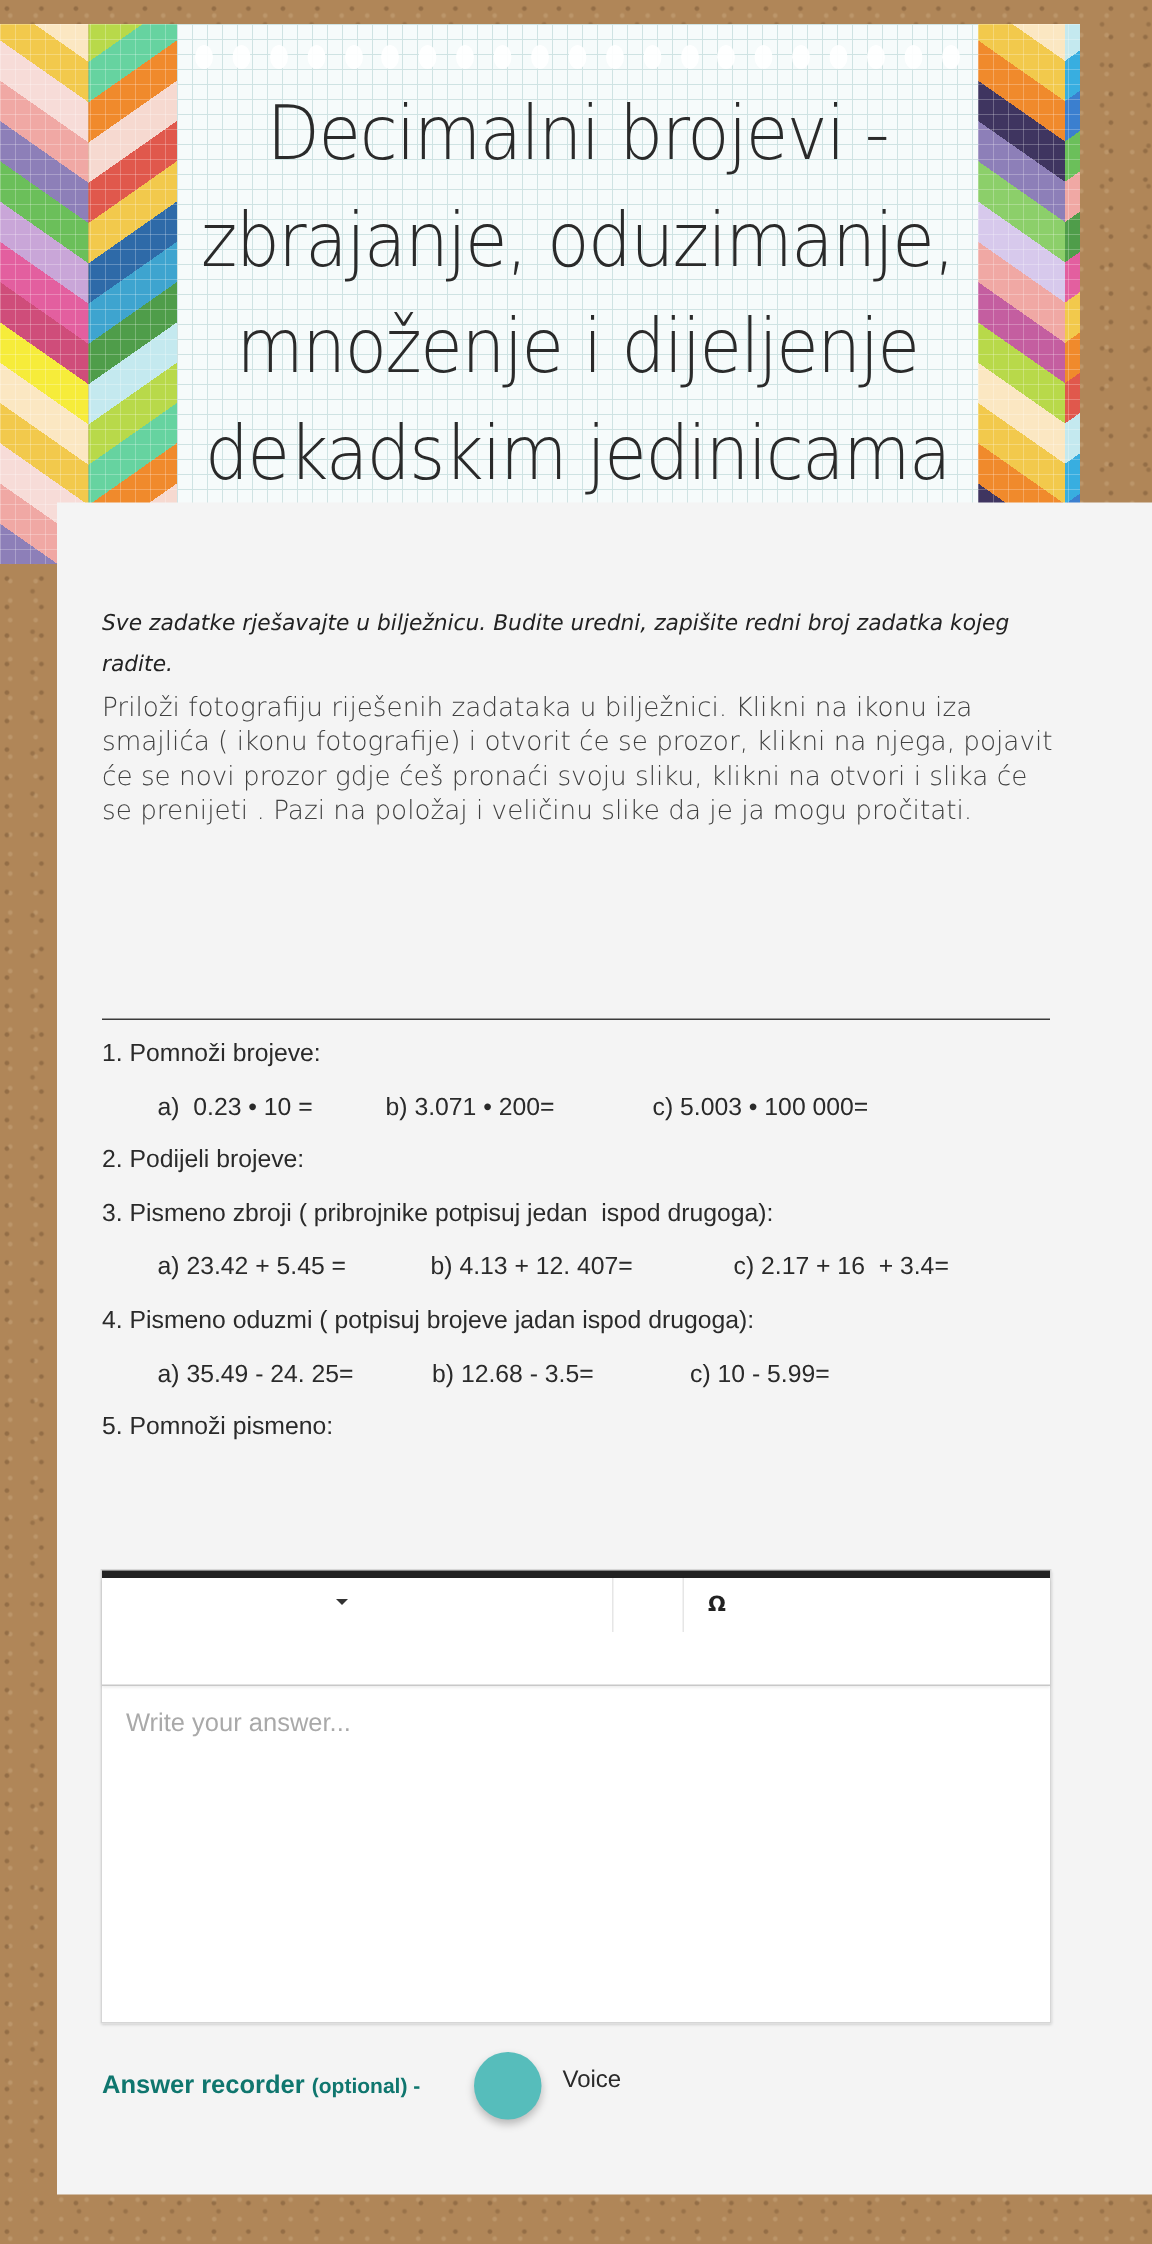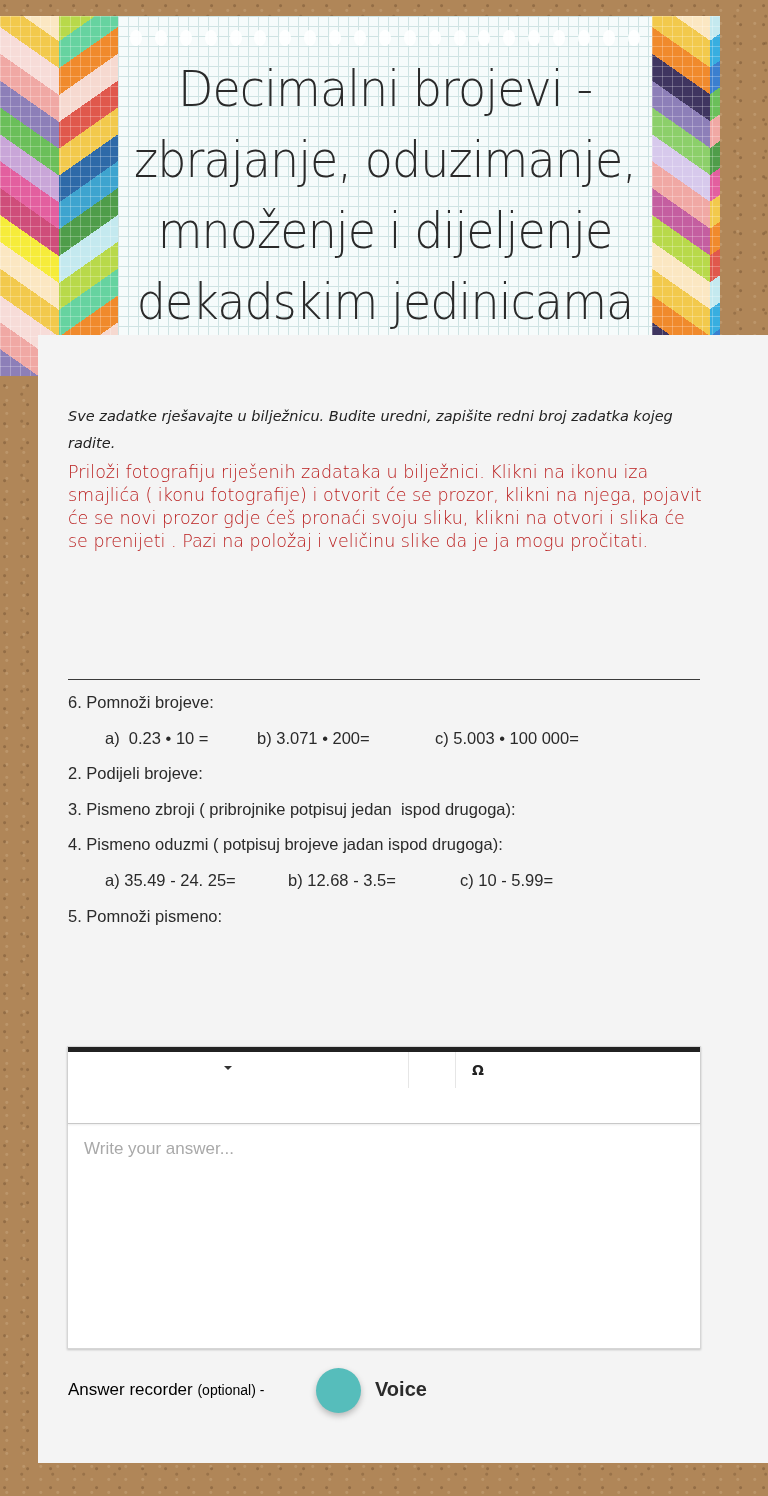--- a/index.html
+++ b/index.html
@@ -96,21 +96,21 @@
   .intro-bold {
     position: absolute; left: 30px; top: 68px; width: 640px;
     font-family: "DejaVu Sans", sans-serif;
     font-style: italic; font-size: 14.5px; line-height: 27px;
     color: #222;
   }
   .intro-text {
     position: absolute; left: 30px; top: 126px; width: 640px;
     font-family: "DejaVu Sans", sans-serif;
     font-weight: 300; font-size: 17.5px; line-height: 23px;
-    color: #b91c1c;
+    color: #404040;
   }
   .divider {
     position: absolute; left: 30px; top: 344px; width: 632px; height: 1px;
     background: #3a3a3a;
   }
   .tasks { position: absolute; left: 30px; top: 354px; width: 632px; }
   .task-line {
     height: 35.6px; line-height: 27px;
     font-size: 16.5px; color: #2a2a2a; white-space: pre;
     position: relative;
@@ -148,31 +148,31 @@
     font-family: "Liberation Sans", sans-serif; font-size: 17px; color: #222;
   }
   .answer-area::placeholder { color: #a9a9a9; }
 
   
   .recorder {
     position: absolute; left: 30px; top: 1032px; height: 46px; width: 600px;
   }
   .rec-label {
     position: absolute; left: 0; top: 13px;
-    font-family: "Liberation Sans", sans-serif; font-weight: normal; font-size: 17px; color: #000000;
+    font-family: "Liberation Sans", sans-serif; font-weight: bold; font-size: 17px; color: #0f766e;
   }
   .rec-label .opt { font-size: 14px; }
   .rec-button {
     position: absolute; left: 248px; top: 1px; width: 45px; height: 45px; border-radius: 50%;
     background: #56bdbb; box-shadow: 0 3px 6px rgba(0,0,0,0.25);
     border: none; cursor: pointer;
   }
   .rec-voice {
     position: absolute; left: 307px; top: 11px;
-    font-family: "Liberation Sans", sans-serif; font-weight: bold; font-size: 20px; color: #2a2a2a;
+    font-family: "Liberation Sans", sans-serif; font-weight: normal; font-size: 16px; color: #2a2a2a;
   }
 </style>
 </head>
 <body>
 
 <div class="banner">
   <div class="chevron left">
       <div class="half a"></div>
       <div class="half b"></div>
     </div>
@@ -234,28 +234,33 @@
     <div>dekadskim jedinicama</div>
   </h1>
 </div>
 
 <div class="card">
   <p class="intro-bold">Sve zadatke rješavajte u bilježnicu. Budite uredni, zapišite redni broj zadatka kojeg radite.</p>
   <p class="intro-text">Priloži fotografiju riješenih zadataka u bilježnici. Klikni na ikonu iza smajlića ( ikonu fotografije) i otvorit će se prozor, klikni na njega, pojavit će se novi prozor gdje ćeš pronaći svoju sliku, klikni na otvori i slika će se prenijeti . Pazi na položaj i veličinu slike da je ja mogu pročitati.</p>
   <div class="divider"></div>
 
   <div class="tasks">
-    <div class="task-line">6. Pomnoži brojeve:</div>
+    <div class="task-line">1. Pomnoži brojeve:</div>
     <div class="task-line">
       <span class="part" style="left:0">a)  0.23 • 10 =</span>
       <span class="part" style="left:152px">b) 3.071 • 200=</span>
       <span class="part" style="left:330px">c) 5.003 • 100 000=</span>
     </div>
     <div class="task-line">2. Podijeli brojeve:</div>
     <div class="task-line">3. Pismeno zbroji ( pribrojnike potpisuj jedan  ispod drugoga):</div>
+    <div class="task-line">
+      <span class="part" style="left:0">a) 23.42 + 5.45 =</span>
+      <span class="part" style="left:182px">b) 4.13 + 12. 407=</span>
+      <span class="part" style="left:384px">c) 2.17 + 16  + 3.4=</span>
+    </div>
     <div class="task-line">4. Pismeno oduzmi ( potpisuj brojeve jadan ispod drugoga):</div>
     <div class="task-line">
       <span class="part" style="left:0">a) 35.49 - 24. 25=</span>
       <span class="part" style="left:183px">b) 12.68 - 3.5=</span>
       <span class="part" style="left:355px">c) 10 - 5.99=</span>
     </div>
     <div class="task-line">5. Pomnoži pismeno:</div>
   </div>
 
   <div class="editor">

